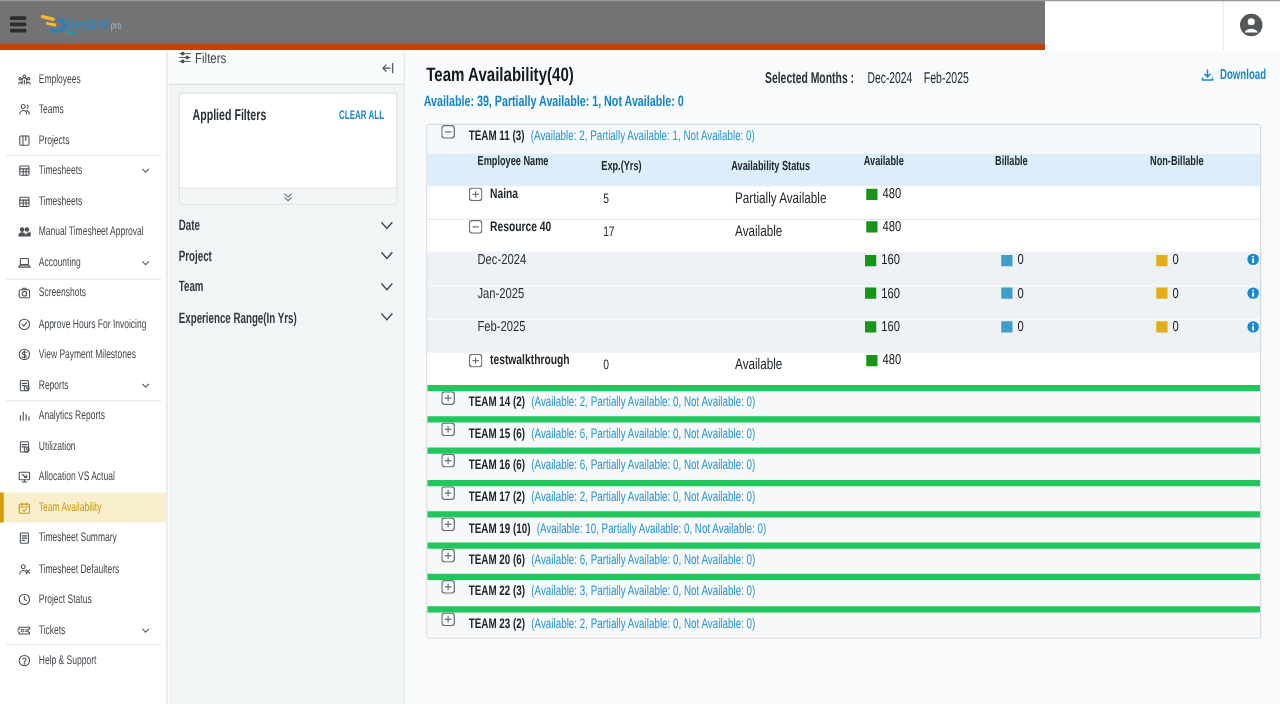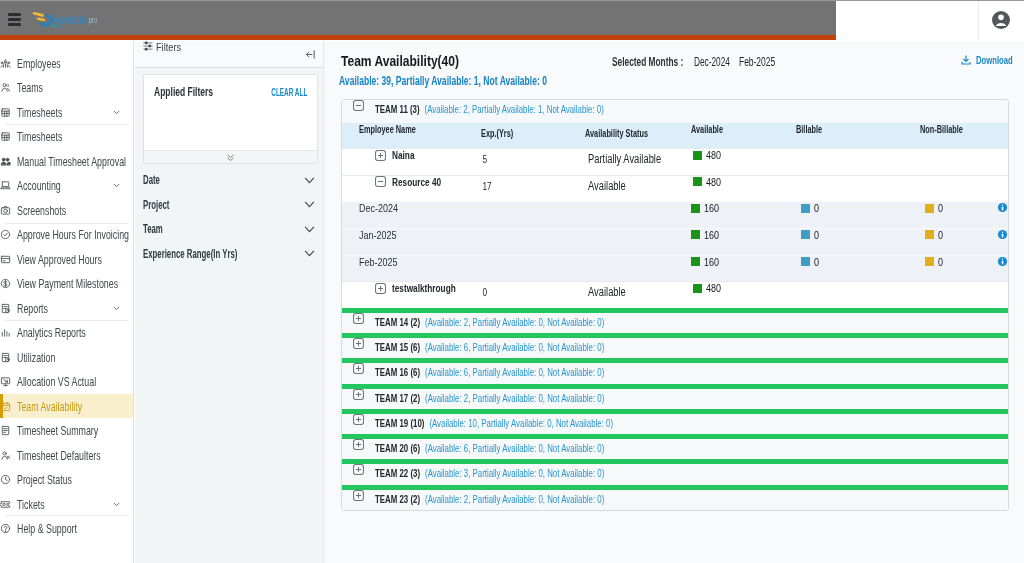--- a/index.html
+++ b/index.html
@@ -3,21 +3,21 @@
 *{margin:0;padding:0;box-sizing:border-box}
 html,body{width:1024px;height:563px;font-family:"Liberation Sans",sans-serif;background:#fff;overflow:hidden}
 body{position:relative}
 .topline{position:absolute;top:0;left:0;width:1024px;height:1px;background:#97999c;z-index:30}
 .topbar{position:absolute;top:0;left:0;width:836px;height:40px;background:#737373;border-bottom:5px solid #c2410c;z-index:20}
 .burger{position:absolute;left:8px;top:13px;width:12.5px}
 .burger div{height:2.5px;background:#2b2e31;border-radius:1px;margin-bottom:2.6px}
 .tb-div{position:absolute;left:978px;top:0;width:1px;height:40px;background:#ececec}
 .avatar{position:absolute;left:991px;top:10px;width:20px;height:20px}
 .sidebar{position:absolute;top:41px;left:0;width:134px;height:522px;background:#fff;border-right:1px solid #dde0e2;padding-top:9.75px}
-.si{position:relative;display:flex;align-items:center;height:24.5px;color:#42474c;font-size:13px;white-space:nowrap}
+.si{position:relative;display:flex;align-items:center;height:24.5px;padding-left:14px;color:#42474c;font-size:10px;white-space:nowrap}
 .si .ic{width:11px;height:11px;flex:0 0 11px;margin-right:5.5px;display:flex;align-items:center}
 .si .ic svg{display:block}
 .si .lbl{display:inline-block;transform:scaleX(0.68);transform-origin:0 50%}
 .si .chev{position:absolute;right:13px;top:10px}
 .si.active{background:#f9efcd;color:#c89a10}
 .si.active:before{content:"";position:absolute;left:0;top:0;width:3px;height:100%;background:#d39d08}
 .sdiv{position:absolute;left:5px;width:124px;height:1px;background:#e8eaec}
 .filters{position:absolute;top:41px;left:135px;width:189px;height:522px;background:#f1f5f6;border-right:1px solid #e2e7e8}
 .f-head{height:27px;background:#f8fbfb;border-bottom:1px solid #dadee0;display:flex;align-items:flex-start;padding:0 8px;position:relative}
 .f-head .ttl{font-size:11.5px;color:#3c4248;margin-left:3px;display:inline-block;transform:scaleX(0.8);transform-origin:0 50%}
@@ -40,21 +40,21 @@
 .m-dl .txt{font-size:11.5px;font-weight:bold;color:#1b87c7;display:inline-block;transform:scaleX(0.67);transform-origin:0 50%;white-space:nowrap}
 .tbl{position:absolute;left:17px;top:58px;width:668px;background:#fff;border:1px solid #d6dadd;border-radius:3px}
 .trow{display:flex;align-items:flex-start;position:relative}
 .team-row{height:25.25px;background:#f6f8f9;border-top:5px solid #22c55e;padding-left:11px}
 .team-row.first{height:23px;border-top:none;background:#f6f9fb}
 .ttext{margin-left:11px;display:inline-block;transform:scaleX(0.715);transform-origin:0 50%;white-space:nowrap;position:relative;top:-1px}
 .tname{font-size:11px;font-weight:bold;color:#22272c}
 .tstats{font-size:11px;color:#2795cd;margin-left:7px}
 .hdr{height:25px;background:#dceefa}
 .hdr .h{font-size:10.5px;font-weight:bold;color:#21272e;display:inline-block;transform:scaleX(0.70);transform-origin:0 50%;white-space:nowrap}
-.c1{width:139px;display:flex;align-items:center;padding-left:17px}
+.c1{width:139px;display:flex;align-items:center;padding-left:40px}
 .c2{width:103.5px}.c3{width:106px}
 .c4{width:105.5px;display:flex;align-items:center}
 .c5{width:124px;display:flex;align-items:center}
 .c6{width:80px;display:flex;align-items:center}
 .c7{flex:1;display:flex;justify-content:center;align-items:center}
 .erow{height:26.66px;background:#fff;border-top:1px solid #e8ebee}
 .erow .c1{padding-left:33px}
 .xp{flex:0 0 11px}
 .ename{font-size:11px;font-weight:bold;color:#22272c;margin-left:5.5px;display:inline-block;transform:scaleX(0.75);transform-origin:0 50%;white-space:nowrap}
 .enum{font-size:11px;color:#23282d;padding-left:2px;display:inline-block;transform:scaleX(0.75);transform-origin:0 50%}
@@ -107,42 +107,52 @@
           <circle cx="10" cy="7" r="3.5" fill="none"></circle>
           <path d="M4 20 a6 6 0 0 1 12 0 M17 4.5 a3.5 3.5 0 0 1 0 6 M16 14 a6 6 0 0 1 4.5 6" fill="none"></path>
         </svg>
       </span>
       <span class="lbl">Teams</span>
     </div>
 <div class="si">
       <span class="ic">
         <svg width="11" height="11" viewBox="0 0 24 24" stroke="#4d5257" stroke-width="1.9" stroke-linecap="round" stroke-linejoin="round" fill="#4d5257">
           <rect x="4" y="4" width="16" height="16" rx="1.5" fill="none"></rect>
-          <line x1="4" y1="9" x2="20" y2="9"></line>
-          <line x1="4" y1="14" x2="20" y2="14"></line>
-          <line x1="10" y1="9" x2="10" y2="20"></line>
-          <line x1="15" y1="9" x2="15" y2="20"></line>
-        </svg>
-      </span>
-      <span class="lbl">Timesheets</span>
-      <svg class="chev" width="7" height="5" viewBox="0 0 12 8" fill="none" stroke="#595f65" stroke-width="1.6">
-        <path d="M1.5 1.5 L6 6 L10.5 1.5"></path>
-      </svg>
+          <line x1="9.5" y1="4" x2="9.5" y2="20"></line>
+          <line x1="14.5" y1="4" x2="14.5" y2="12"></line>
+        </svg>
+      </span>
+      <span class="lbl">Projects</span>
     </div>
 <div class="si">
       <span class="ic">
         <svg width="11" height="11" viewBox="0 0 24 24" stroke="#4d5257" stroke-width="1.9" stroke-linecap="round" stroke-linejoin="round" fill="#4d5257">
           <rect x="4" y="4" width="16" height="16" rx="1.5" fill="none"></rect>
           <line x1="4" y1="9" x2="20" y2="9"></line>
           <line x1="4" y1="14" x2="20" y2="14"></line>
           <line x1="10" y1="9" x2="10" y2="20"></line>
           <line x1="15" y1="9" x2="15" y2="20"></line>
         </svg>
       </span>
       <span class="lbl">Timesheets</span>
+      <svg class="chev" width="7" height="5" viewBox="0 0 12 8" fill="none" stroke="#595f65" stroke-width="1.6">
+        <path d="M1.5 1.5 L6 6 L10.5 1.5"></path>
+      </svg>
+    </div>
+<div class="si">
+      <span class="ic">
+        <svg width="11" height="11" viewBox="0 0 24 24" stroke="#4d5257" stroke-width="1.9" stroke-linecap="round" stroke-linejoin="round" fill="#4d5257">
+          <rect x="4" y="4" width="16" height="16" rx="1.5" fill="none"></rect>
+          <line x1="4" y1="9" x2="20" y2="9"></line>
+          <line x1="4" y1="14" x2="20" y2="14"></line>
+          <line x1="10" y1="9" x2="10" y2="20"></line>
+          <line x1="15" y1="9" x2="15" y2="20"></line>
+        </svg>
+      </span>
+      <span class="lbl">Timesheets</span>
     </div>
 <div class="si">
       <span class="ic">
         <svg width="11" height="11" viewBox="0 0 24 24" stroke="#4d5257" stroke-width="1.9" stroke-linecap="round" stroke-linejoin="round" fill="#4d5257">
           <circle cx="8" cy="8" r="3.2"></circle>
           <path d="M2.5 19 a5.5 5.5 0 0 1 11 0 z"></path>
           <circle cx="16.5" cy="8" r="3"></circle>
           <path d="M15 19 a6 6 0 0 1 7 -5.5 l0 5.5 z"></path>
         </svg>
       </span>
@@ -171,30 +181,20 @@
       <span class="lbl">Screenshots</span>
     </div>
 <div class="si">
       <span class="ic">
         <svg width="11" height="11" viewBox="0 0 24 24" stroke="#4d5257" stroke-width="1.9" stroke-linecap="round" stroke-linejoin="round" fill="#4d5257">
           <circle cx="12" cy="12" r="9" fill="none"></circle>
           <path d="M8 12 L11 15 L16 9" fill="none"></path>
         </svg>
       </span>
       <span class="lbl">Approve Hours For Invoicing</span>
-    </div>
-<div class="si">
-      <span class="ic">
-        <svg width="11" height="11" viewBox="0 0 24 24" stroke="#4d5257" stroke-width="1.9" stroke-linecap="round" stroke-linejoin="round" fill="#4d5257">
-          <rect x="3" y="5" width="18" height="14" rx="1.5" fill="none"></rect>
-          <line x1="3" y1="10" x2="21" y2="10"></line>
-          <line x1="6.5" y1="15" x2="11" y2="15"></line>
-        </svg>
-      </span>
-      <span class="lbl">View Approved Hours</span>
     </div>
 <div class="si">
       <span class="ic">
         <svg width="11" height="11" viewBox="0 0 24 24" stroke="#4d5257" stroke-width="1.9" stroke-linecap="round" stroke-linejoin="round" fill="#4d5257">
           <circle cx="12" cy="12" r="9" fill="none"></circle>
           <path d="M15 8.5 c-3 -2 -6.5 -0.5 -6.5 1.8 c0 3 6.8 1.8 6.8 4.8 c0 2.5 -4.3 3.3 -7 1.2 M12 5.5 v13" fill="none"></path>
         </svg>
       </span>
       <span class="lbl">View Payment Milestones</span>
     </div>

